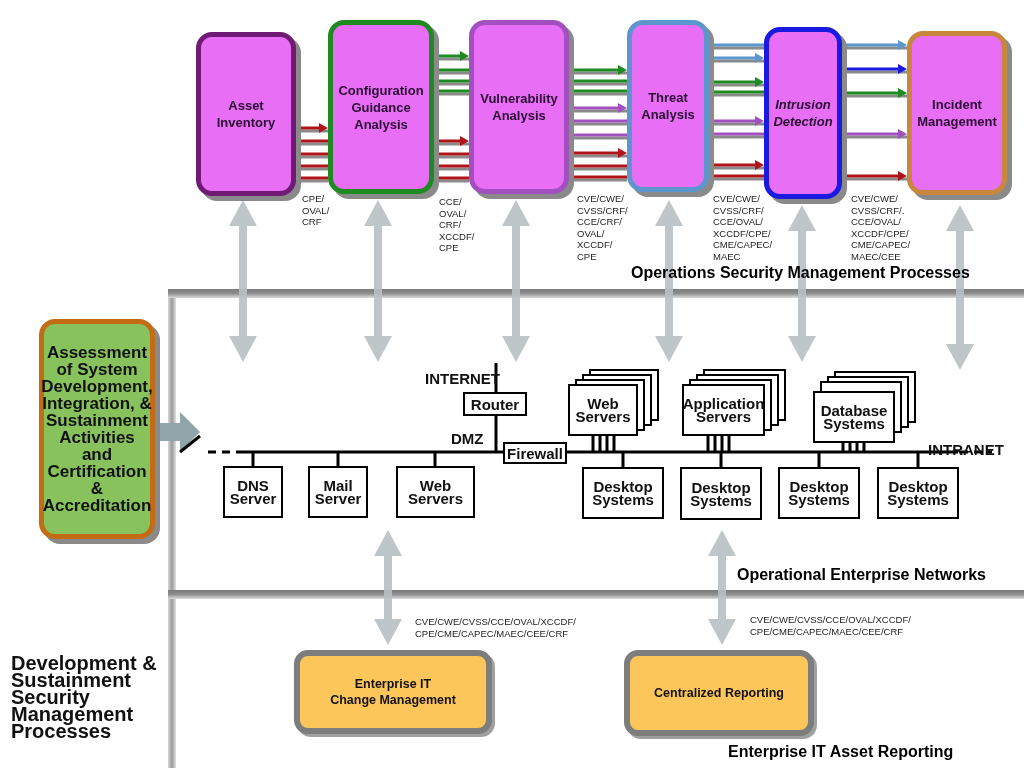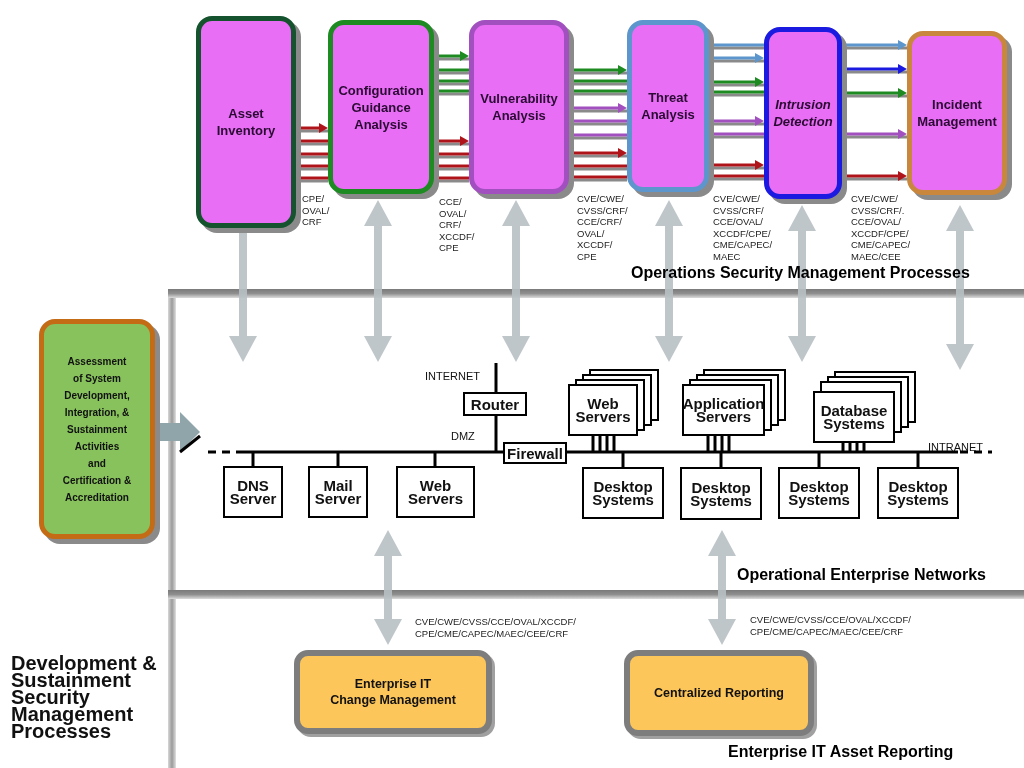--- a/index.html
+++ b/index.html
@@ -10,28 +10,28 @@
           font-weight:bold; font-size:13px; line-height:17px; color:#2a0a33;
           box-shadow:5px 5px 0 #8a8a8a; }
   .proc span { white-space:pre-line; }
   .codes { position:absolute; font-size:9.5px; line-height:11.5px; color:#222; white-space:pre-line; }
   .sec-title { position:absolute; font-weight:bold; font-size:16px; color:#000; white-space:nowrap; }
   .node { position:absolute; background:#fff; border:2px solid #000; box-sizing:border-box;
           display:flex; align-items:center; justify-content:center; text-align:center;
           font-weight:bold; font-size:15px; line-height:13px; white-space:pre-line; }
   .stack { position:absolute; }
   .stack .sh { position:absolute; background:#fff; border:2px solid #000; box-sizing:border-box; }
-  .netlabel { position:absolute; font-weight:normal; font-size:11px; }
+  .netlabel { position:absolute; font-weight:bold; font-size:15px; }
   .orange { position:absolute; background:#fdc65a; border:6px solid #7d7d7d; border-radius:14px;
             box-sizing:border-box; display:flex; align-items:center; justify-content:center;
             text-align:center; font-weight:bold; font-size:12.5px; line-height:16px; white-space:pre-line;
             box-shadow:3px 3px 0 #a0a0a0; }
   .green { position:absolute; background:#88c25c; border:5px solid #c46b16; border-radius:16px;
            box-sizing:border-box; display:flex; align-items:center; justify-content:center; text-align:center;
-           font-weight:bold; font-size:10px; line-height:17px; white-space:pre-line; color:#111;
+           font-weight:bold; font-size:17px; line-height:17px; white-space:pre-line; color:#111;
            box-shadow:5px 5px 0 #8a8a8a; }
   .left-title { position:absolute; font-weight:bold; font-size:20px; line-height:17px; white-space:pre-line; }
   svg { position:absolute; left:0; top:0; }
 </style>
 </head>
 <body>
 
 <svg width="1024" height="768">
   <defs>
     <linearGradient id="vbar" x1="0" x2="1" y1="0" y2="0">
@@ -170,21 +170,21 @@
       <line x1="715" y1="436" x2="715" y2="452" stroke="#000" stroke-width="3"></line>
       <line x1="722" y1="436" x2="722" y2="452" stroke="#000" stroke-width="3"></line>
       <line x1="729" y1="436" x2="729" y2="452" stroke="#000" stroke-width="3"></line>
       <line x1="843" y1="438" x2="843" y2="452" stroke="#000" stroke-width="3"></line>
       <line x1="850" y1="438" x2="850" y2="452" stroke="#000" stroke-width="3"></line>
       <line x1="857" y1="438" x2="857" y2="452" stroke="#000" stroke-width="3"></line>
       <line x1="864" y1="438" x2="864" y2="452" stroke="#000" stroke-width="3"></line>
     </g>
 </svg>
 
-<div class="proc" style="left:196px;top:16px;width:100px;height:212px;border:5px solid #14532d;">
+<div class="proc" style="left:196px;top:32px;width:100px;height:164px;border:5px solid #701a75;">
   <span>Asset
 Inventory</span>
 </div>
 <div class="proc" style="left:328px;top:20px;width:106px;height:174px;border:5px solid #1e8a22;">
   <span>Configuration
 Guidance
 Analysis</span>
 </div>
 <div class="proc" style="left:469px;top:20px;width:100px;height:174px;border:5px solid #a24fc0;">
   <span>Vulnerability

